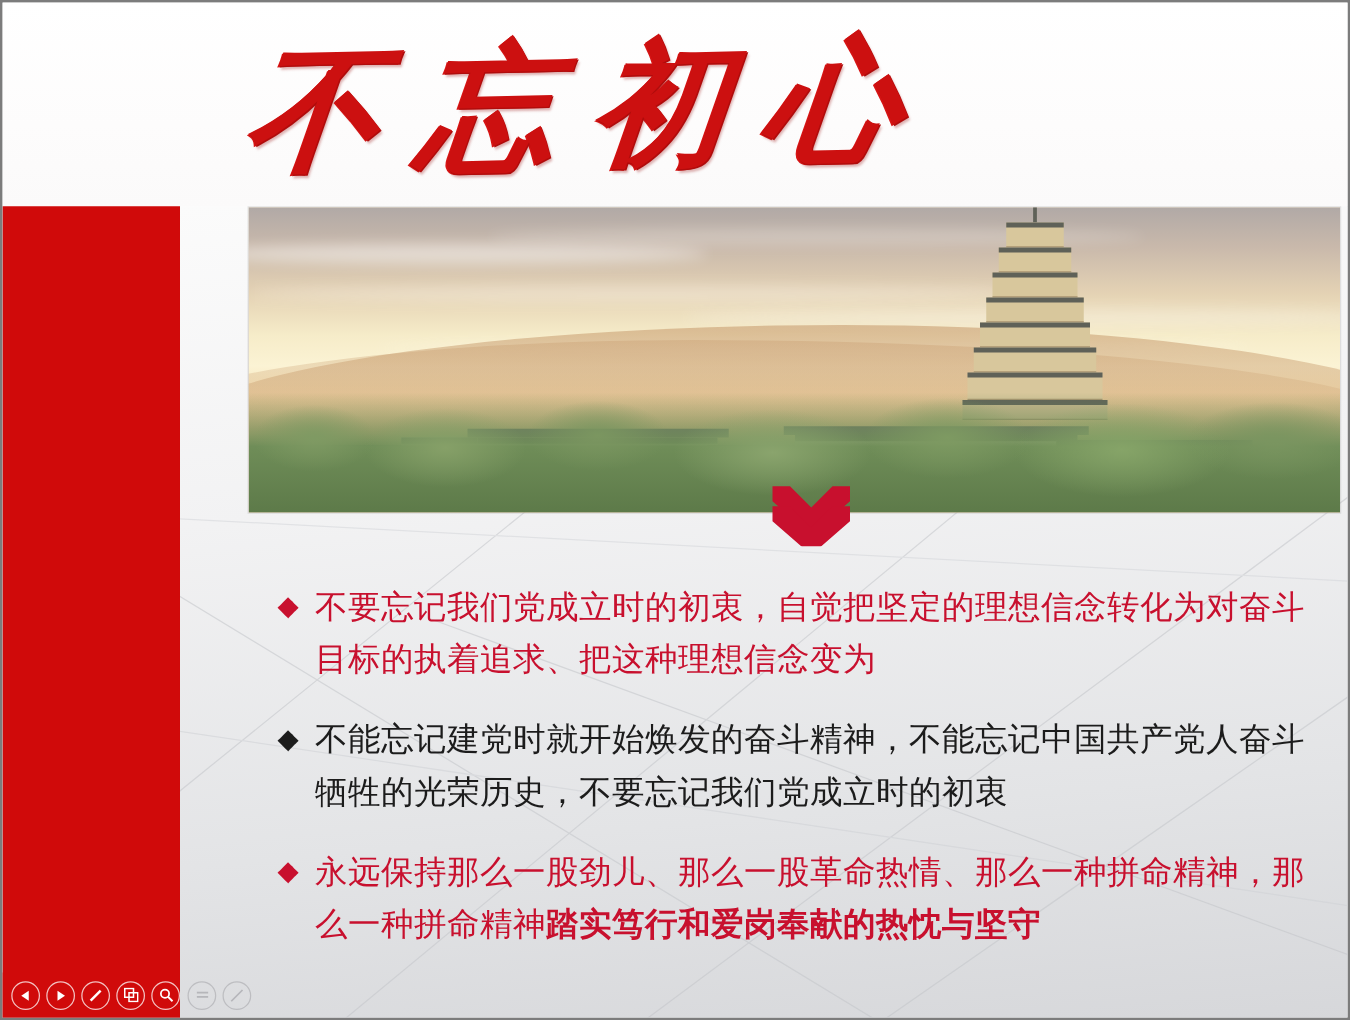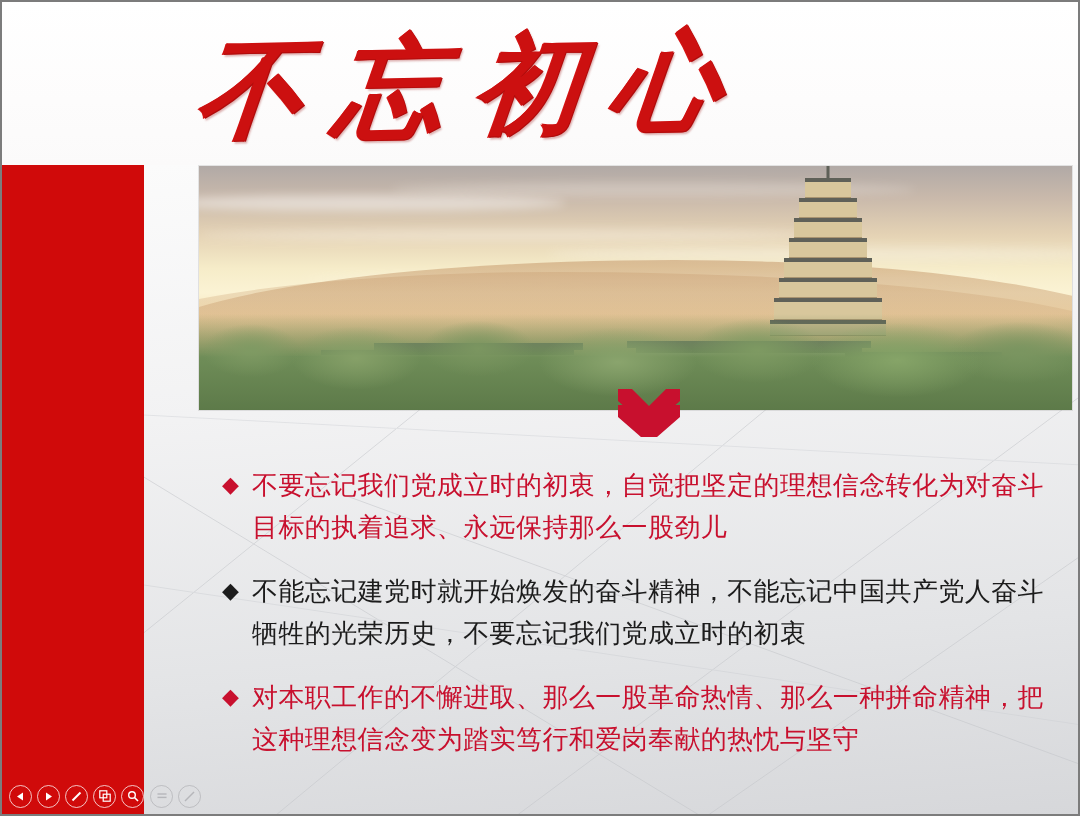--- a/index.html
+++ b/index.html
@@ -192,21 +192,21 @@
     flex: 0 0 auto;
     width: 30px;
     font-size: 22px;
     line-height: 42px;
   }
   .bullet .btext { flex: 1 1 auto; }
   .bullet.red  { color: #c8102e; }
   .bullet.red .marker { color: #c8102e; }
   .bullet.dark { color: #1c1c1c; }
   .bullet.dark .marker { color: #1c1c1c; }
-  .bullet .emph { font-weight: 400; text-align: right; }
+  .bullet .emph { font-weight: 700; text-align: right; }
 
   
   .toolbar {
     position: absolute;
     left: 0; bottom: 0;
     width: 1080px; height: 36px;
     display: flex;
     align-items: center;
     pointer-events: none;
   }
@@ -308,31 +308,31 @@
     <svg width="70" height="50" viewBox="0 0 70 50">
       <polygon points="4,2 18,2 35,19 52,2 66,2 66,14 35,41 4,14" fill="#c8102e"></polygon>
       <polygon points="4,18 18,18 35,35 52,18 66,18 66,30 35,57 4,30" fill="#c8102e"></polygon>
     </svg>
   </div>
 
   <div class="bullets">
 
     <div class="bullet red">
       <span class="marker">◆</span>
-      <span class="btext"><span>不要忘记我们党成立时的初衷，自觉把坚定的理想信念转化为对奋斗目标的执着追求、永远保持那么一股劲儿</span></span>
+      <span class="btext"><span>不要忘记我们党成立时的初衷，自觉把坚定的理想信念转化为对奋斗目标的执着追求、把这种理想信念变为</span></span>
     </div>
 
     <div class="bullet dark">
       <span class="marker">◆</span>
       <span class="btext"><span>不能忘记建党时就开始焕发的奋斗精神，不能忘记中国共产党人奋斗牺牲的光荣历史，不要忘记我们党成立时的初衷</span></span>
     </div>
 
     <div class="bullet red">
       <span class="marker">◆</span>
-      <span class="btext"><span>对本职工作的不懈进取、那么一股革命热情、那么一种拼命精神，把这种理想信念变为</span><span class="emph">踏实笃行和爱岗奉献的热忱与坚守</span></span>
+      <span class="btext"><span>永远保持那么一股劲儿、那么一股革命热情、那么一种拼命精神，那么一种拼命精神</span><span class="emph">踏实笃行和爱岗奉献的热忱与坚守</span></span>
     </div>
 
   </div>
 
   <div class="toolbar">
 
     <div class="tb-left">
 
       <span class="ctl">
         <svg width="9" height="9" viewBox="0 0 9 9">

